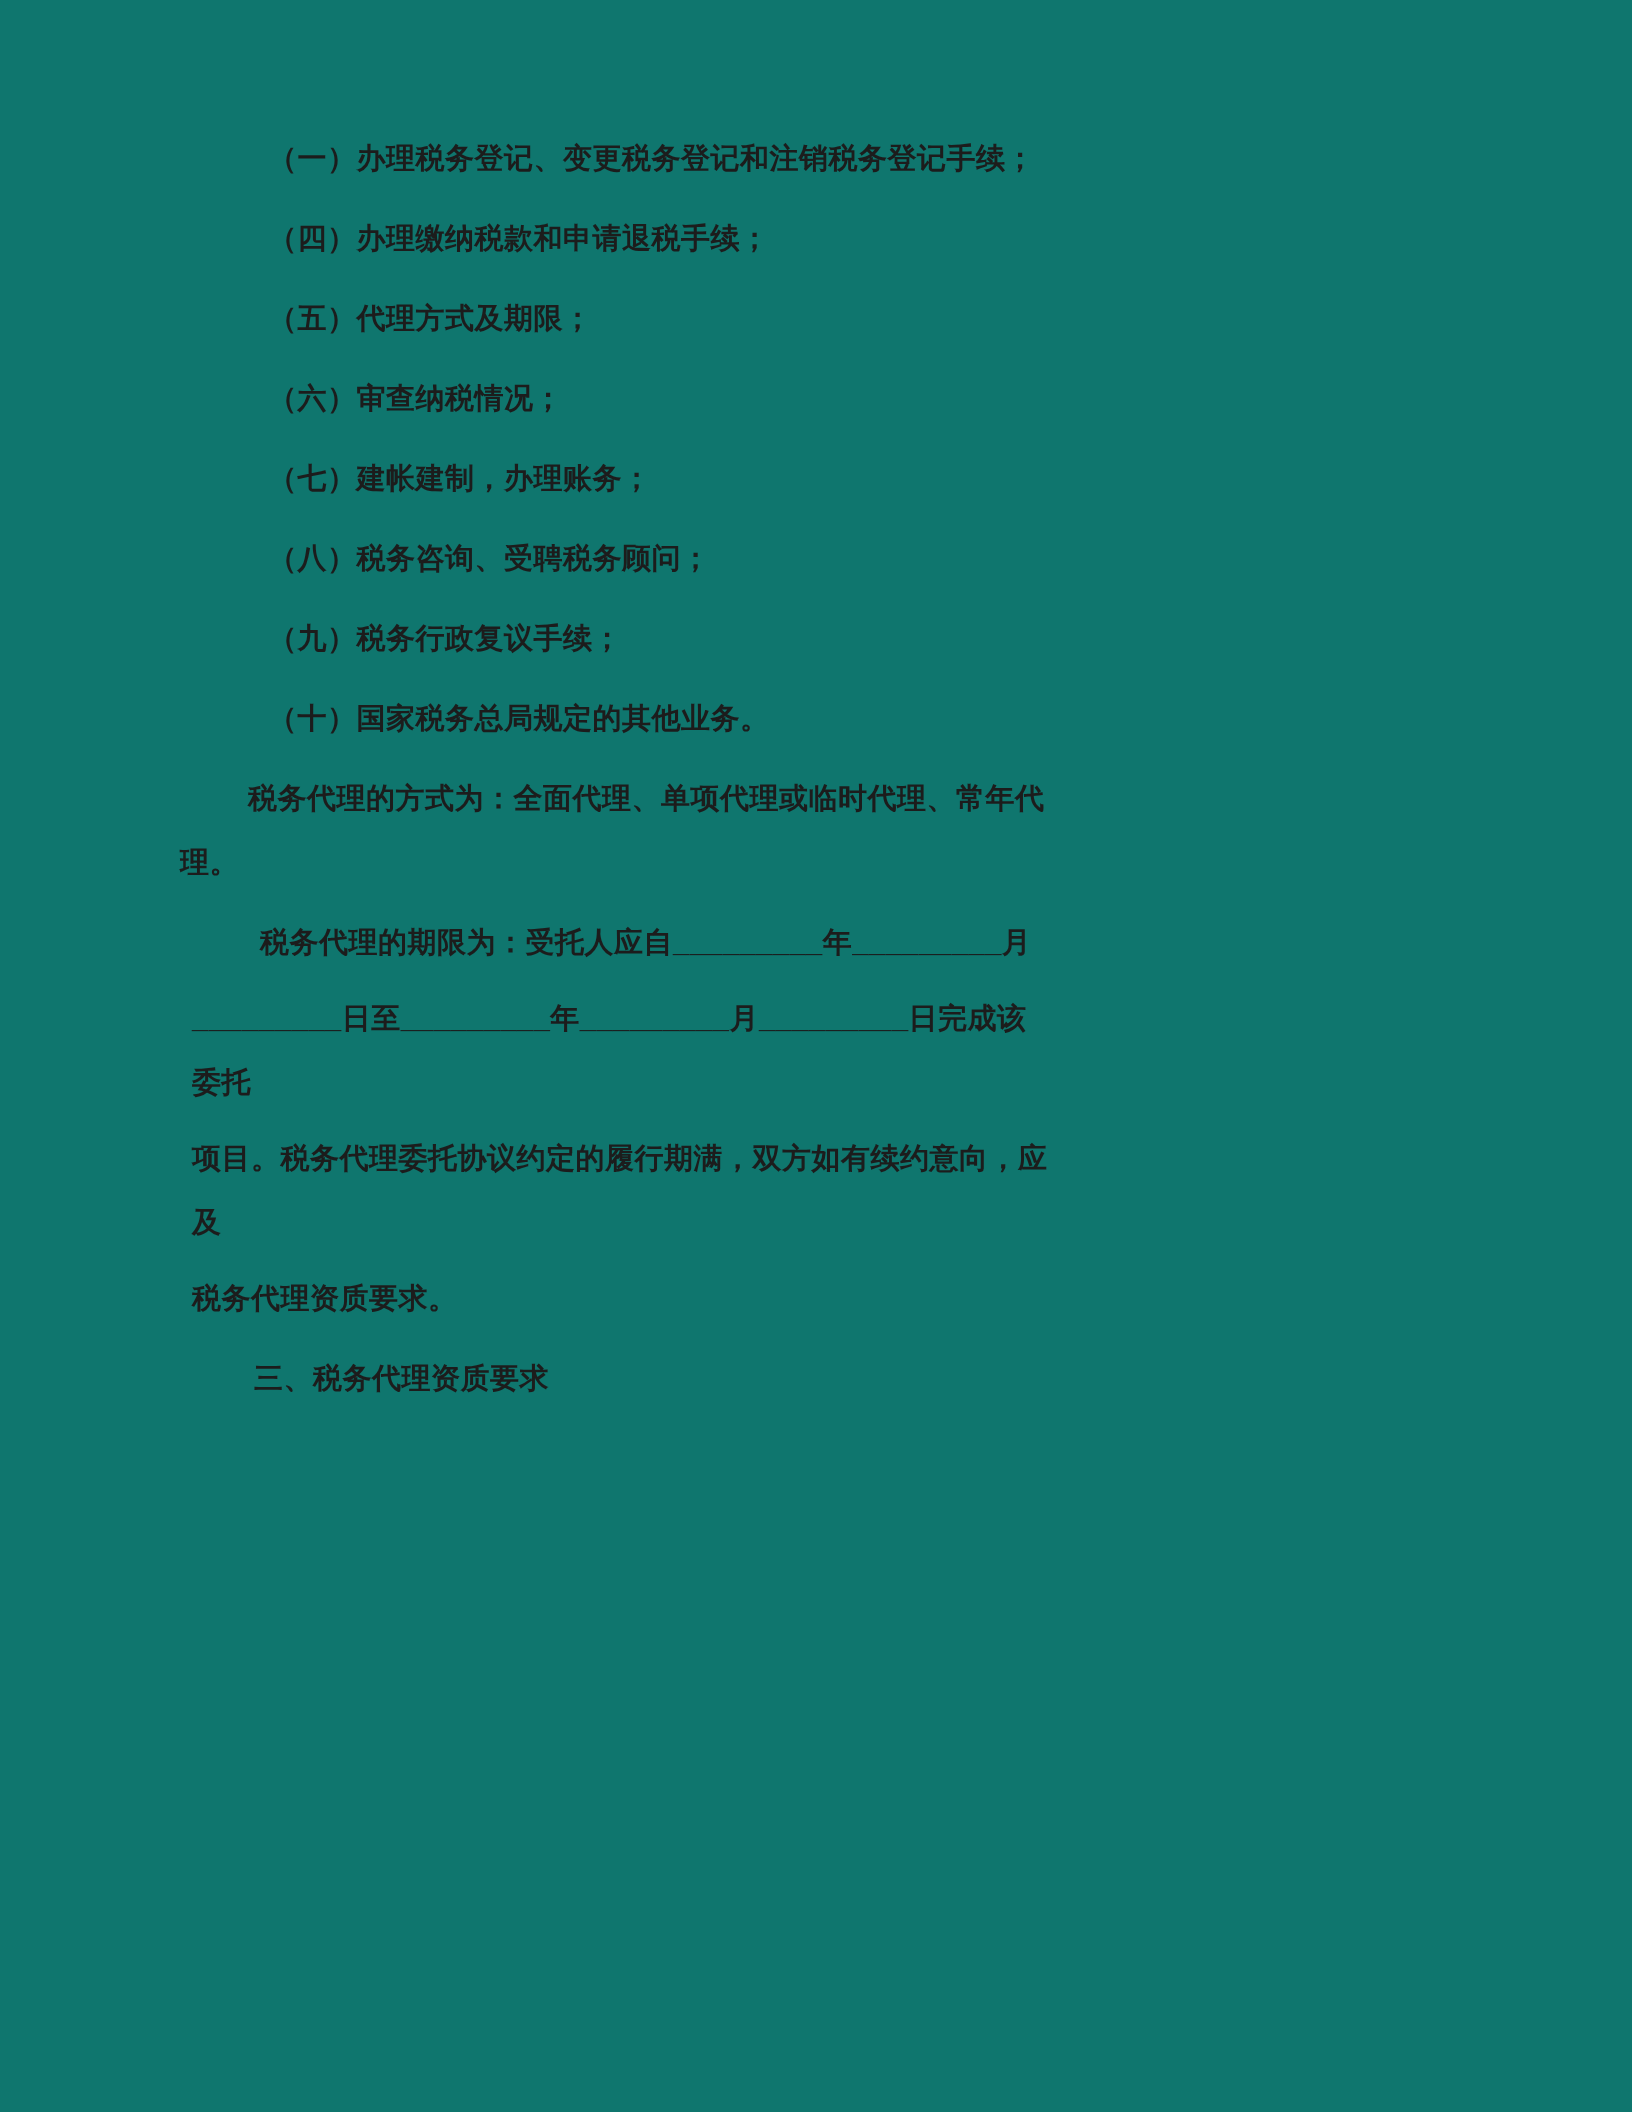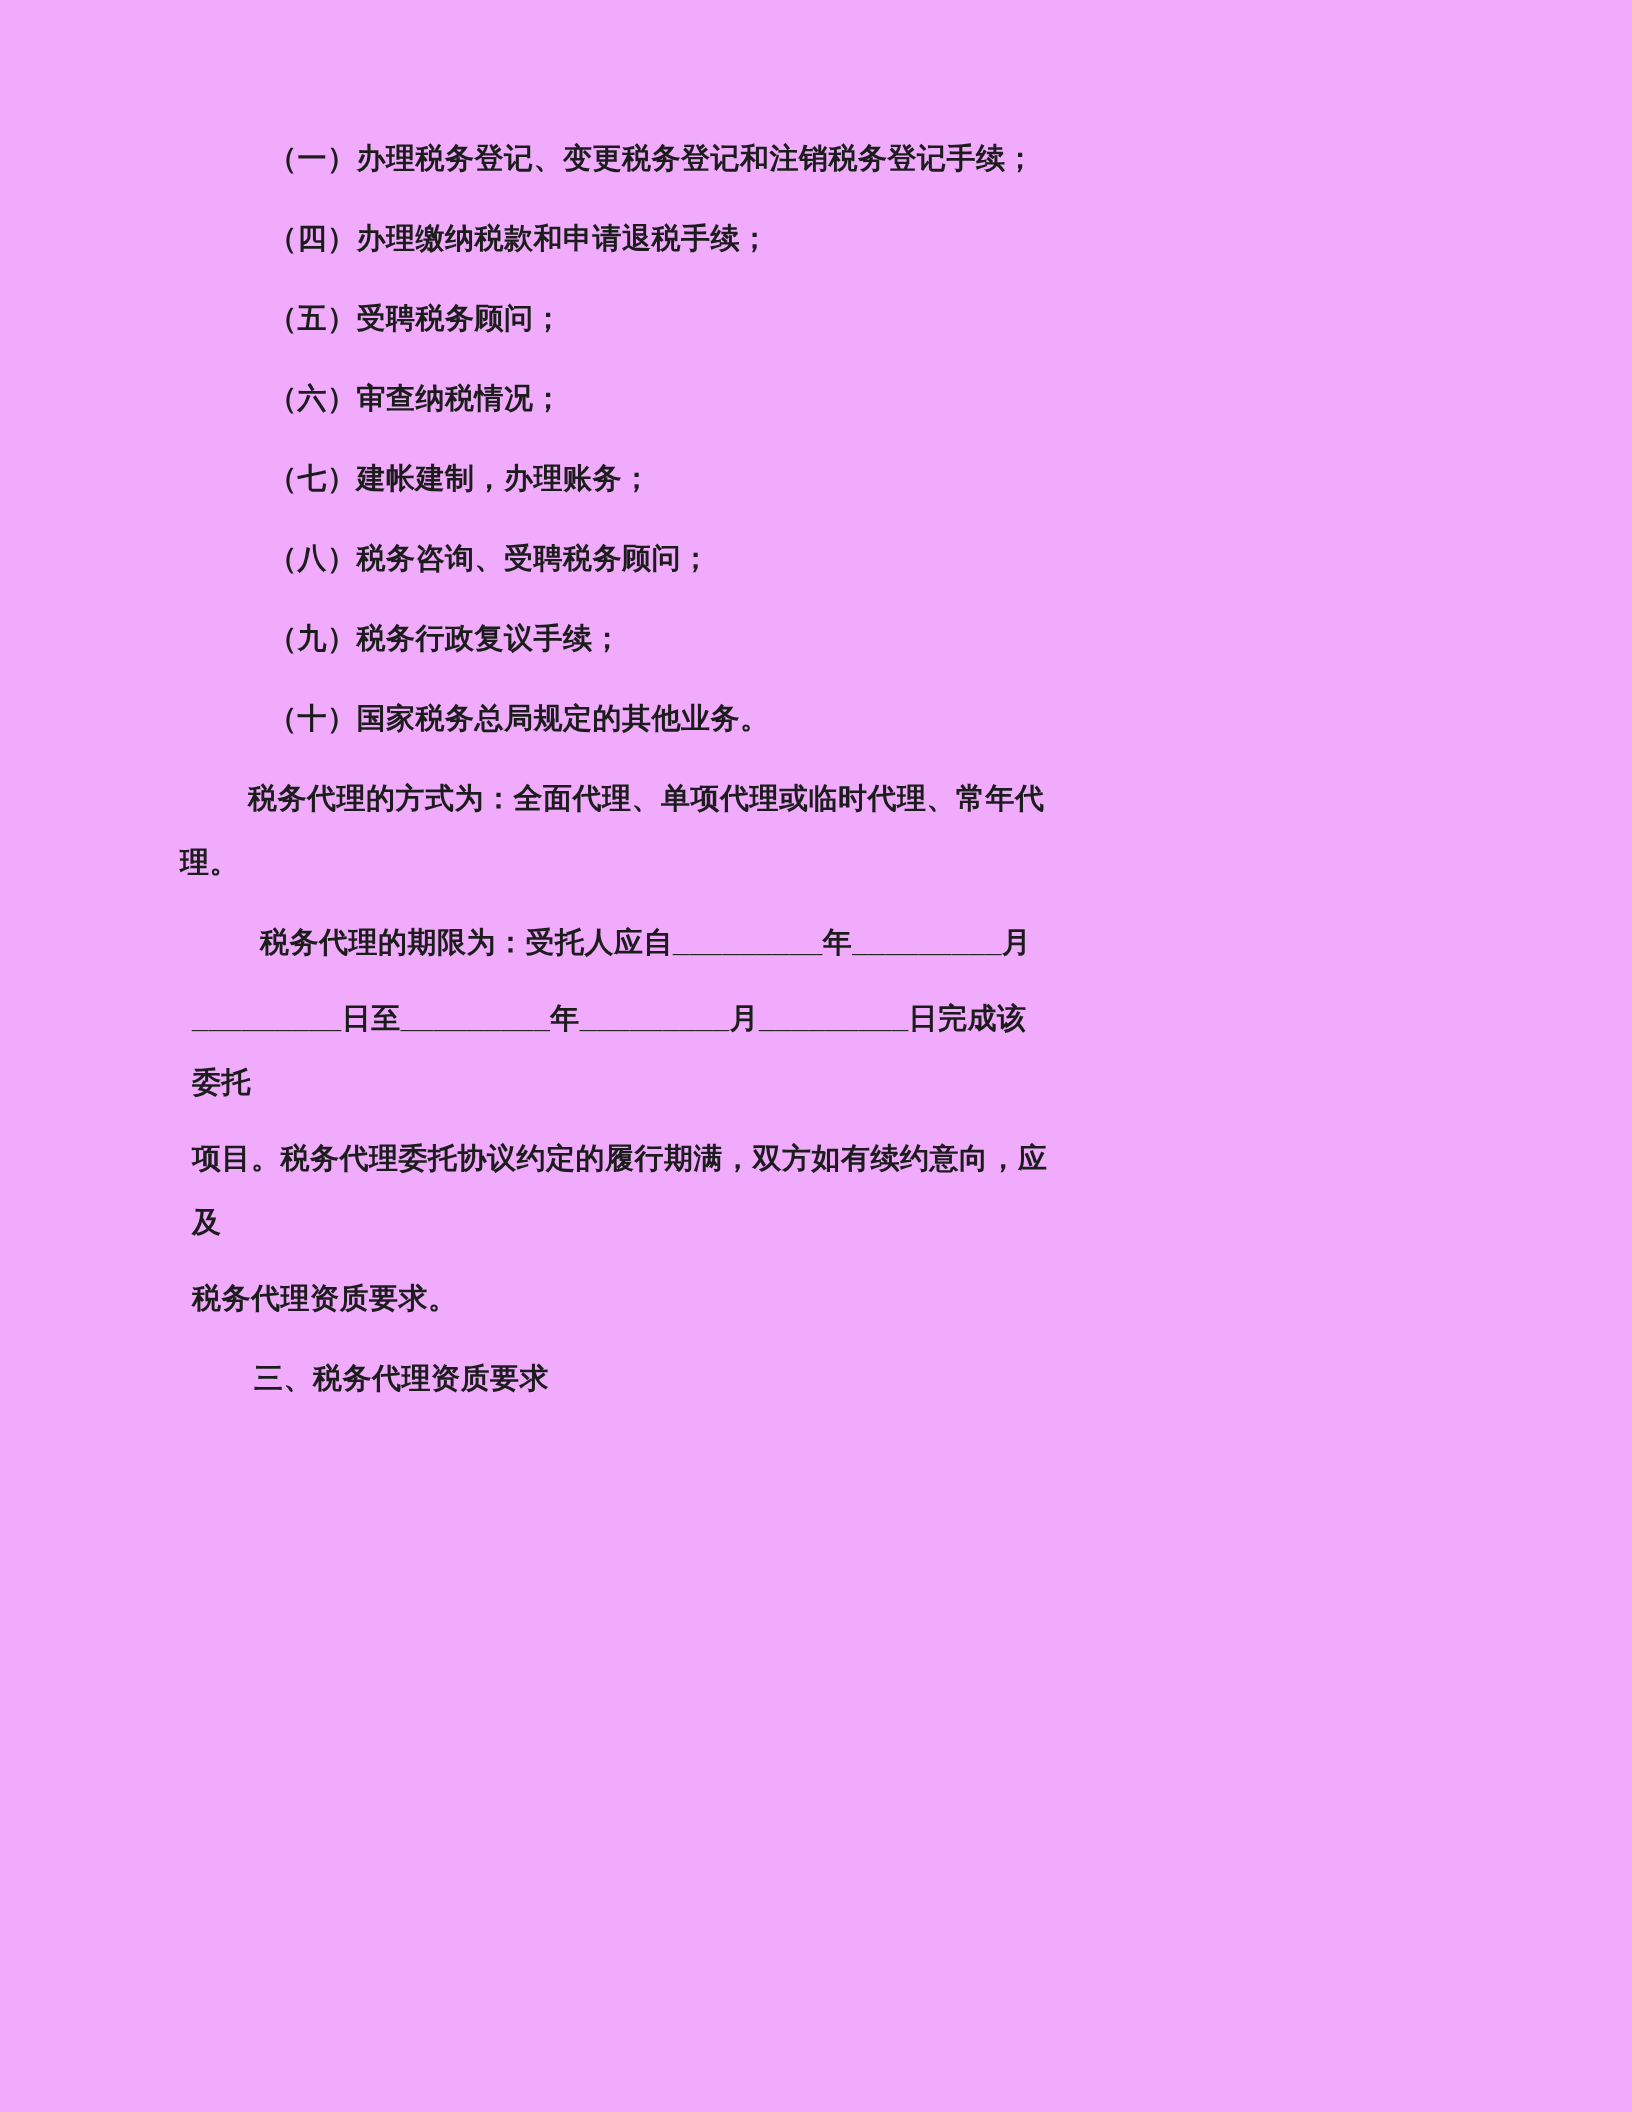--- a/index.html
+++ b/index.html
@@ -4,21 +4,21 @@
 <style>
   html, body {
     margin: 0;
     padding: 0;
     background: #ffffff;
   }
   .page {
     position: relative;
     width: 1632px;
     height: 2112px;
-    background: #f0abfc;
+    background: #0f766e;
     overflow: hidden;
   }
   .content {
     position: absolute;
     left: 180px;
     top: 126px;
     width: 886px;
     font-family: "Liberation Sans", "DejaVu Sans", sans-serif;
     font-weight: 700;
     font-size: 29px;
@@ -46,21 +46,21 @@
   }
 </style>
 </head>
 <body>
 
 <div class="page">
   <div class="content">
 
     <p class="block list-item">（一）办理税务登记、变更税务登记和注销税务登记手续；</p>
     <p class="block list-item">（四）办理缴纳税款和申请退税手续；</p>
-    <p class="block list-item">（五）受聘税务顾问；</p>
+    <p class="block list-item">（五）代理方式及期限；</p>
     <p class="block list-item">（六）审查纳税情况；</p>
     <p class="block list-item">（七）建帐建制，办理账务；</p>
     <p class="block list-item">（八）税务咨询、受聘税务顾问；</p>
     <p class="block list-item">（九）税务行政复议手续；</p>
     <p class="block list-item">（十）国家税务总局规定的其他业务。</p>
 
 
     <p class="block para-first-indent">税务代理的方式为：全面代理、单项代理或临时代理、常年代理。</p>
 
     <div class="para-group">

